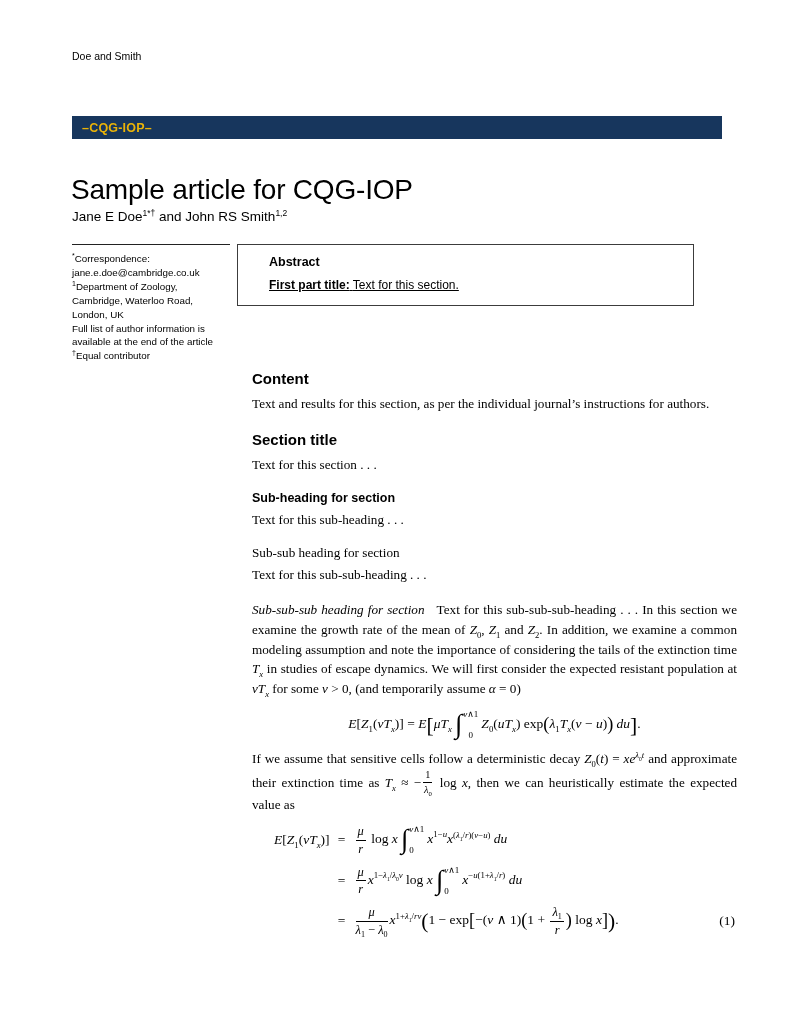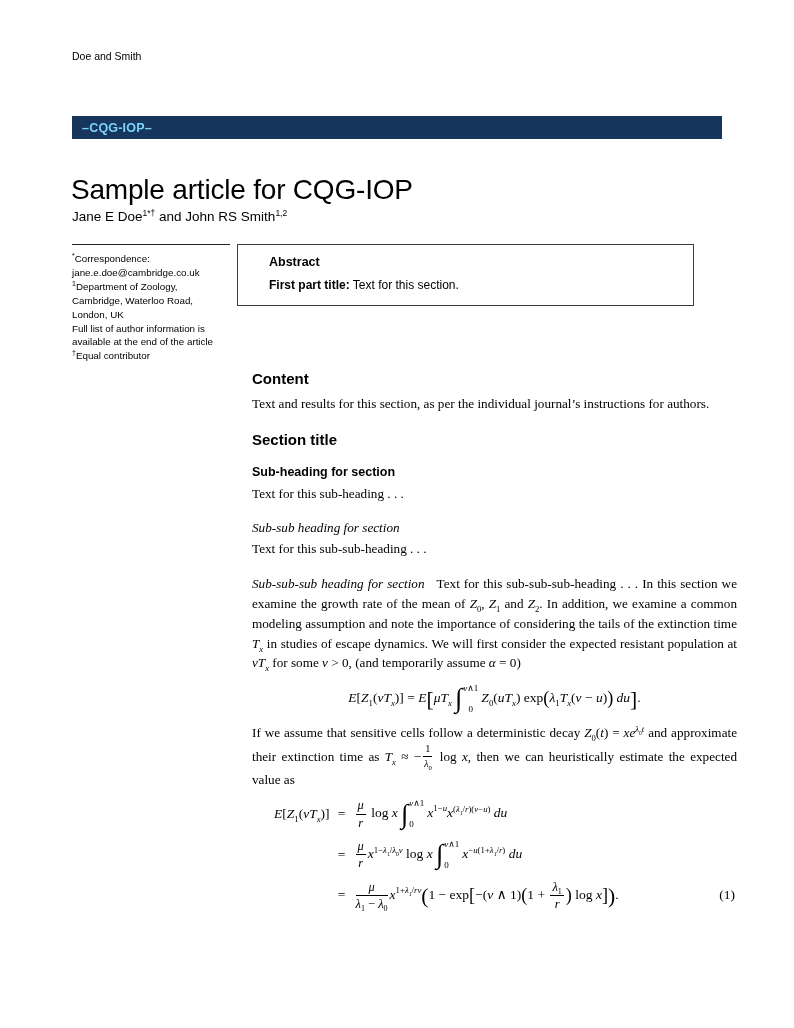--- a/index.html
+++ b/index.html
@@ -1,45 +1,45 @@
 <!DOCTYPE html>
 <html><head>
 <meta charset="utf-8">
 <style>
   html,body{margin:0;padding:0;background:#ffffff;}
   .page{width:794px;height:1028px;background:#fff;position:relative;overflow:hidden;font-family:"Liberation Serif","DejaVu Serif",serif;color:#000;margin-top:12px;}
 
   .running-head{position:absolute;top:38px;left:72px;font-family:"Liberation Sans","DejaVu Sans",sans-serif;font-size:10.5px;}
 
-  .banner{position:absolute;top:104px;left:72px;width:650px;height:23px;background:#17365d;color:#7dd3fc;
+  .banner{position:absolute;top:104px;left:72px;width:650px;height:23px;background:#17365d;color:#eab308;
     font-family:"Liberation Sans","DejaVu Sans",sans-serif;font-weight:bold;font-size:12.5px;
     display:flex;align-items:center;padding-left:10px;box-sizing:border-box;letter-spacing:.2px;}
 
   .title{position:absolute;top:143px;left:71px;font-family:"Liberation Sans","DejaVu Sans",sans-serif;
     font-weight:500;font-size:28px;letter-spacing:-.2px;}
 
   .authors{position:absolute;top:197px;left:72px;font-family:"Liberation Sans","DejaVu Sans",sans-serif;font-size:13.5px;}
   .authors sup{font-size:8.5px;}
 
   .cols{position:absolute;top:232px;left:72px;width:650px;display:flex;align-items:flex-start;}
   .sidebar{width:158px;margin-right:7px;border-top:1px solid #222;padding-top:7px;
     font-family:"Liberation Sans","DejaVu Sans",sans-serif;font-size:9.8px;line-height:1.42;}
   .sidebar sup{font-size:7px;}
   .sidebar div{margin:0;}
 
   .abstract{width:457px;border:1px solid #3c3c3c;padding:10px 31px 6px;box-sizing:border-box;
     font-family:"Liberation Sans","DejaVu Sans",sans-serif;font-size:12px;}
   .abstract .abs-title{font-weight:bold;font-size:12.5px;margin:0 0 9px;}
-  .abstract p{margin:0 0 7px;}
+  .abstract p{margin:0 0 7px;text-decoration:underline;}
 
   .main{position:absolute;top:358px;left:252px;width:485px;}
   .sec{font-family:"Liberation Sans","DejaVu Sans",sans-serif;font-weight:bold;font-size:15px;margin:17px 0 6px;line-height:1.2;}
   .sec.first{margin-top:0;}
   .subsec{font-family:"Liberation Sans","DejaVu Sans",sans-serif;font-weight:bold;font-size:12.5px;margin:16px 0 4px;line-height:1.2;}
-  .subsubsec{font-style:italic;font-weight:normal;font-size:13.2px;margin:16px 0 4px;line-height:1.2;font-family:inherit;}
+  .subsubsec{font-weight:normal;font-size:13.2px;margin:16px 0 4px;line-height:1.2;font-family:inherit;}
   .para{font-size:13.2px;line-height:1.5;margin:0;text-align:justify;}
   .mt15{margin-top:15px;}
   .mt4{margin-top:4px;}
 
   sup{font-size:.65em;line-height:0;}
   sub{font-size:.65em;line-height:0;}
   .math i,.para i{font-style:italic;}
 
   .eqc{margin:11px 0 9px;text-align:center;font-size:13.5px;}
   .eqgrid{margin:9px 0 0;display:grid;grid-template-columns:auto 16px auto 1fr;column-gap:4px;row-gap:9px;
@@ -91,20 +91,21 @@
       </p>
     </section>
   </div>
 
   <div class="main">
 
     <h2 class="sec first">Content</h2>
     <p class="para">Text and results for this section, as per the individual journal’s instructions for authors.</p>
 
     <h2 class="sec">Section title</h2>
+    <p class="para">Text for this section . . .</p>
 
     <h3 class="subsec">Sub-heading for section</h3>
     <p class="para">Text for this sub-heading . . .</p>
 
     <h4 class="subsubsec">Sub-sub heading for section</h4>
     <p class="para">Text for this sub-sub-heading . . .</p>
 
     <p class="para mt15 math"><i>Sub-sub-sub heading for section</i>&nbsp;&nbsp;&nbsp;Text for this sub-sub-sub-heading . . . In this section we examine the growth rate of the mean of <i>Z</i><sub>0</sub>, <i>Z</i><sub>1</sub> and <i>Z</i><sub>2</sub>. In addition, we examine a common modeling assumption and note the importance of considering the tails of the extinction time <i>T<sub>x</sub></i> in studies of escape dynamics. We will first consider the expected resistant population at <i>vT<sub>x</sub></i> for some <i>v</i> &gt; 0, (and temporarily assume <i>α</i> = 0)</p>
 
     <div class="eqc math"><i>E</i><span>[</span><i>Z</i><sub>1</sub>(<i>vT<sub>x</sub></i>)<span>]</span> = <i>E</i><span class="b2">[</span><i>μT<sub>x</sub></i><span class="integral">

